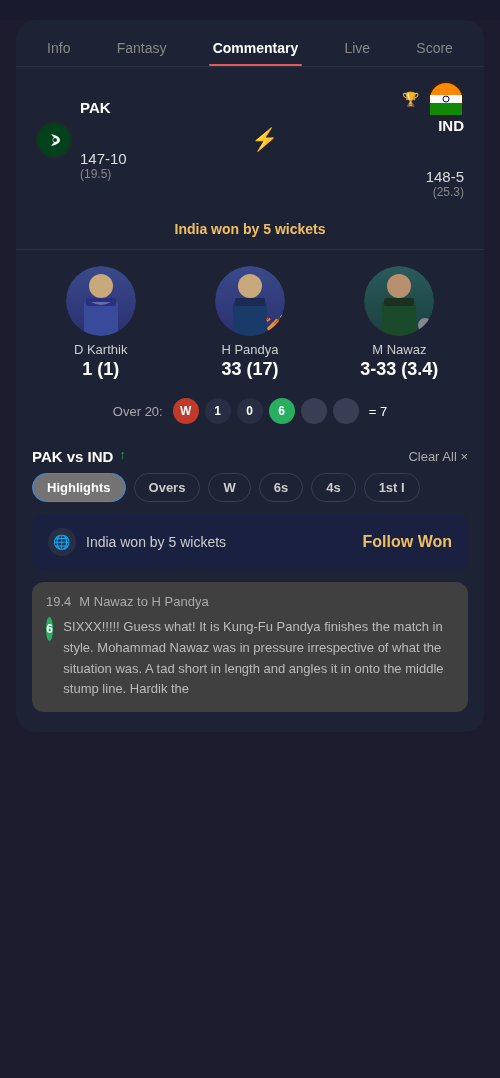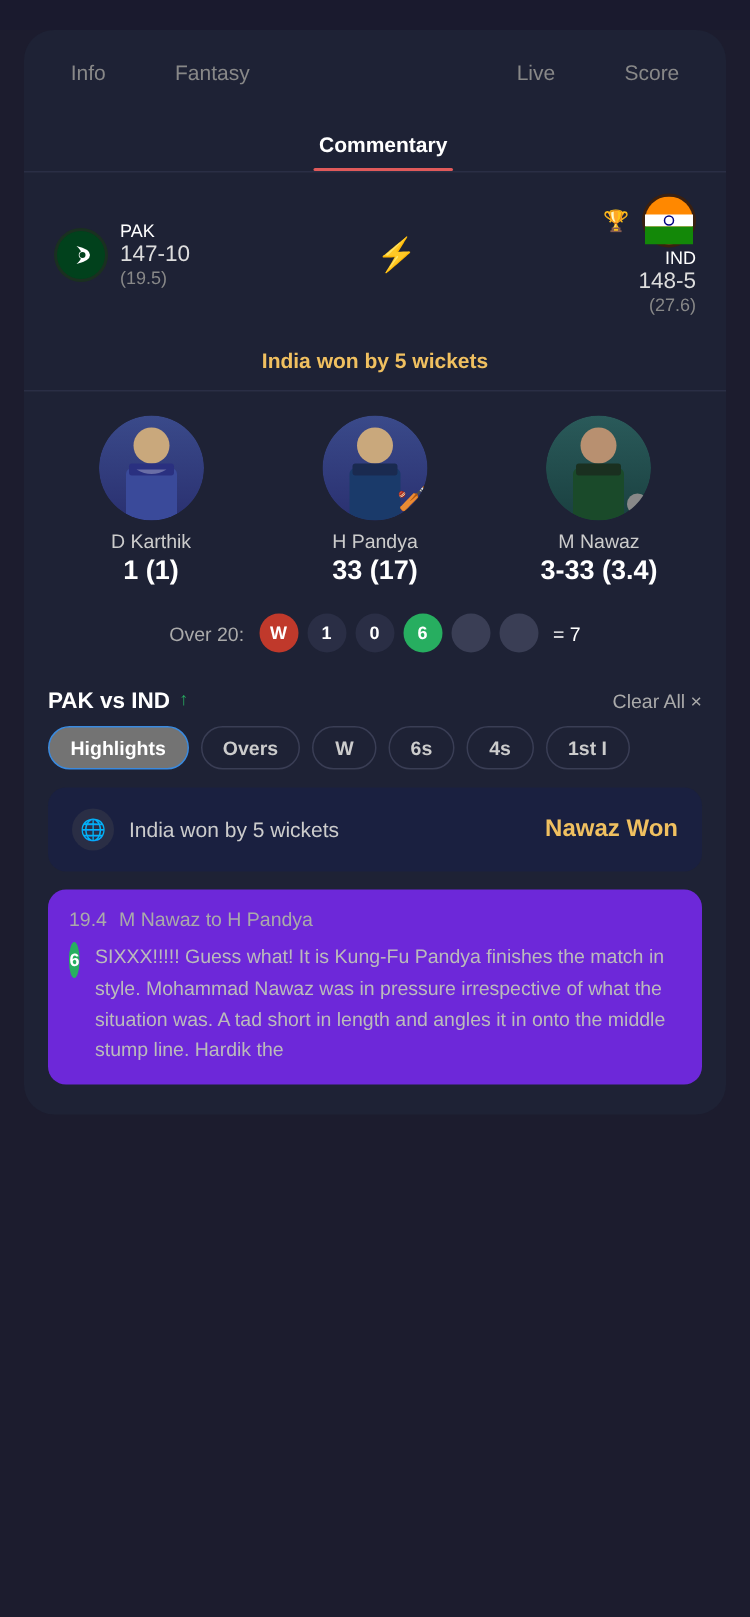--- a/index.html
+++ b/index.html
@@ -55,21 +55,20 @@
     .tab {
       font-size: 14px;
       color: #888;
       padding: 6px 4px 10px;
       cursor: pointer;
       position: relative;
     }
     .tab.active {
       color: #fff;
       font-weight: 700;
-      margin-top: 48px;
     }
     .tab.active::after {
       content: '';
       position: absolute;
       bottom: 0;
       left: 0;
       right: 0;
       height: 2px;
       background: #e05a5a;
       border-radius: 2px;
@@ -93,26 +92,27 @@
       border-radius: 50%;
       display: flex;
       align-items: center;
       justify-content: center;
       font-size: 20px;
       background: #2a3050;
     }
     .team-flag.pak { background: #1a3020; }
     .team-flag.ind { background: #3a2010; }
     .team-name {
-      font-size: 12px;
-      font-weight: 400;
+      font-size: 15px;
+      font-weight: 700;
     }
     .team-score {
       font-size: 15px;
       color: #ddd;
+      margin-top: 34px;
     }
     .team-overs {
       font-size: 12px;
       color: #888;
     }
     .vs-lightning {
       font-size: 22px;
       color: #ffd700;
     }
     .ind-side {
@@ -288,21 +288,21 @@
     
     .over-heading {
       padding: 10px 16px 8px;
       font-size: 17px;
       font-weight: 700;
       color: #fff;
     }
 
     
     .commentary-entry {
-      background: #6d28d9;
+      background: #404040;
       border-radius: 12px;
       margin: 0 16px 10px;
       padding: 12px 14px;
     }
     .commentary-meta {
       display: flex;
       align-items: center;
       gap: 8px;
       margin-bottom: 8px;
     }
@@ -385,21 +385,21 @@
                 <circle cx="16" cy="16" r="16" fill="#f80"></circle>
                 <rect x="0" y="12" width="32" height="8" fill="white"></rect>
                 <rect x="0" y="20" width="32" height="12" fill="#138808"></rect>
                 <circle cx="16" cy="16" r="3" fill="none" stroke="#000080" stroke-width="1"></circle>
               </svg>
             </div>
             <span style="color:#ffd700;font-size:14px;">🏆</span>
           </div>
           <div class="team-name">IND</div>
           <div class="team-score">148-5</div>
-          <div class="team-overs">(27.6)</div>
+          <div class="team-overs">(25.3)</div>
         </div>
       </div>
     </div>
 
     <div class="result-bar">India won by 5 wickets</div>
 
     <div class="players-section">
 
       <div class="player-card">
         <div class="player-avatar blue">
@@ -487,21 +487,21 @@
       <div class="pill">
         <span>1st I</span>
       </div>
     </div>
 
     <div class="match-won-banner">
       <div class="banner-left">
         <div class="banner-icon">🌐</div>
         <span class="banner-text">India won by 5 wickets</span>
       </div>
-      <span class="match-won-badge">Nawaz Won</span>
+      <span class="match-won-badge">Follow Won</span>
     </div>
 
 
     <div class="commentary-entry">
       <div class="commentary-meta">
         <span class="meta-over">19.4</span>
         <span class="meta-bowler">M Nawaz to H Pandya</span>
       </div>
       <div style="display:flex;gap:10px;align-items:flex-start;">
         <div class="commentary-ball-badge">6</div>

